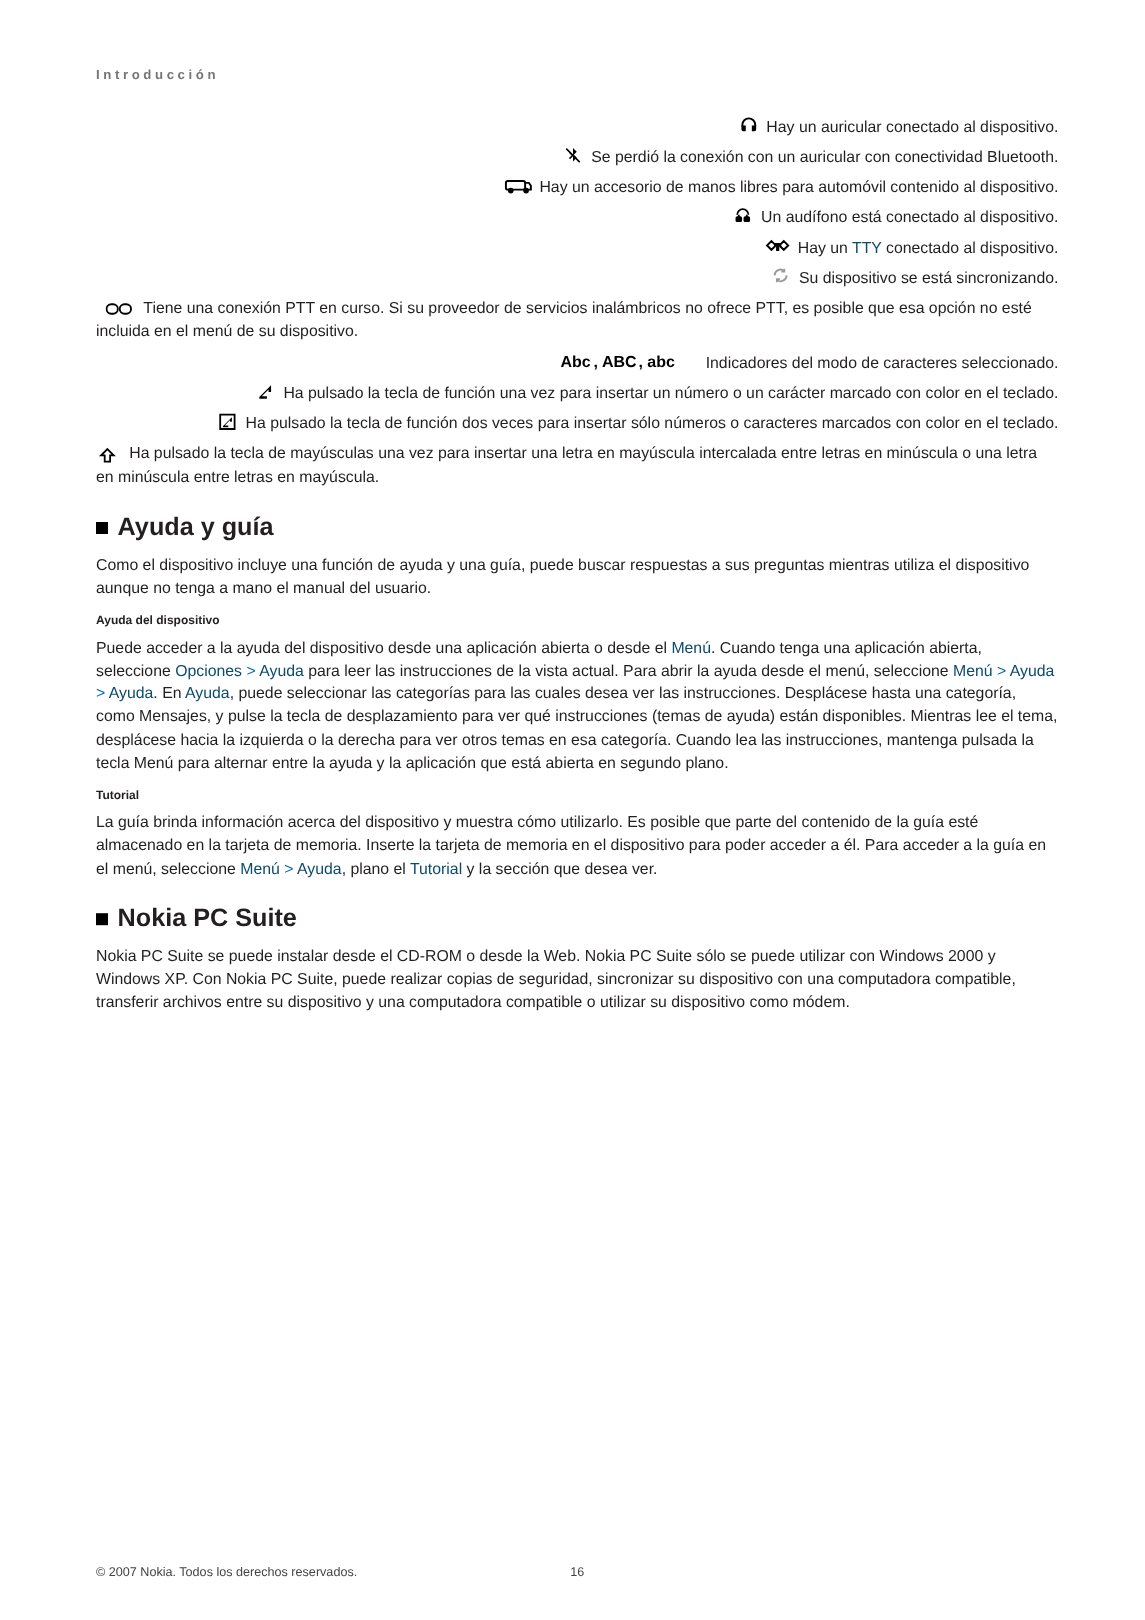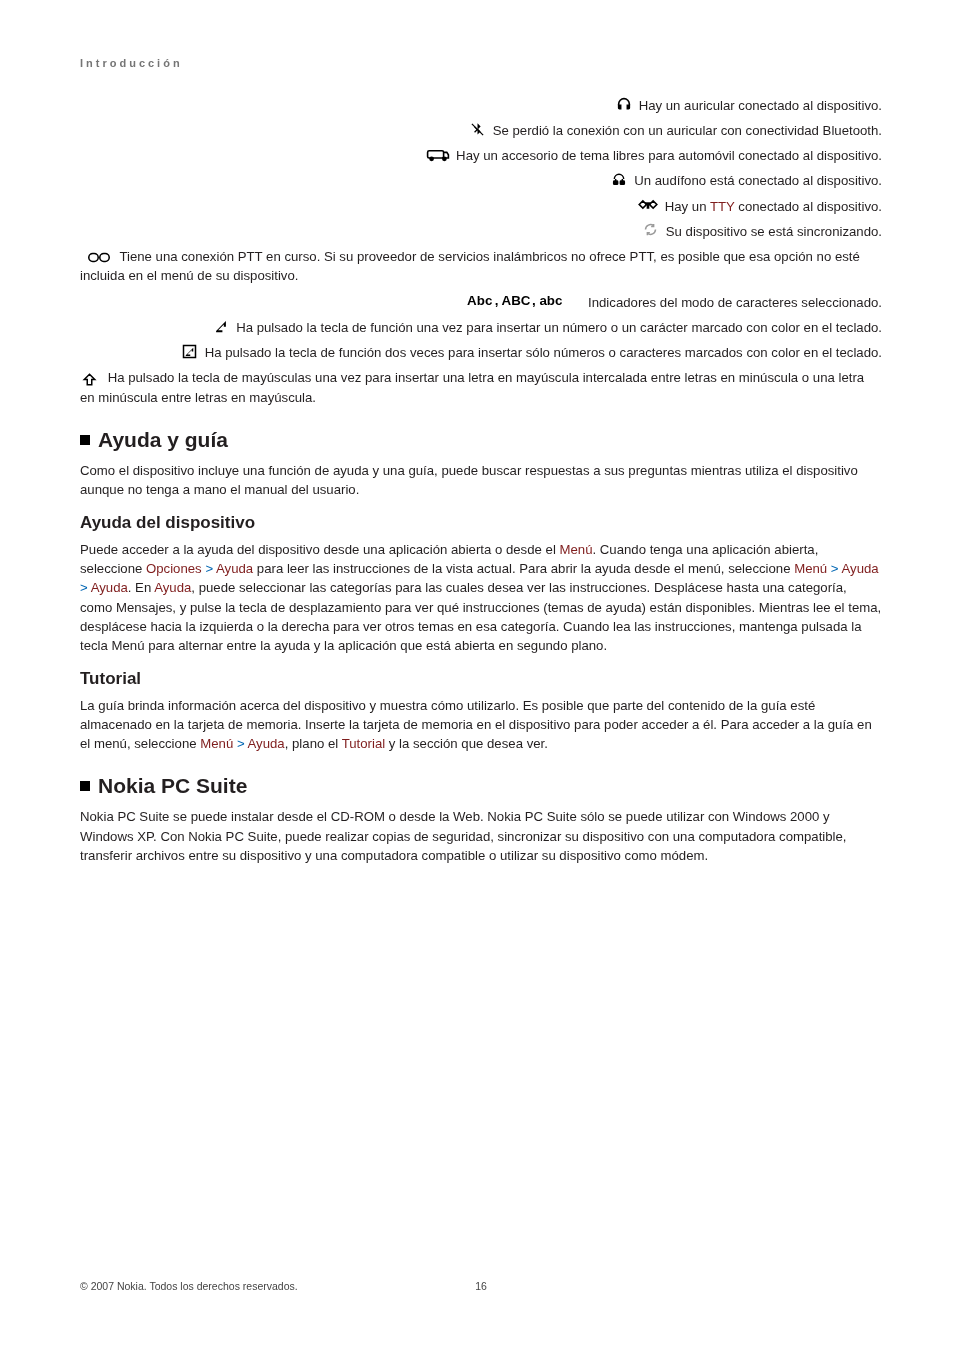--- a/index.html
+++ b/index.html
@@ -38,38 +38,38 @@
     height: 16px;
     margin-right: 6px;
     flex-shrink: 0;
   }
   .icon-line > span.txt, .para, .after-icon-para {
     display: inline;
   }
   .para {
     margin: 8px 0;
   }
-  .ui { color: #7f1d1d; }
+  .ui { color: #0c4a6e; }
   .sqsec {
     display: flex;
     align-items: center;
     margin: 18px 0 6px 0;
   }
   .sqsec .sq {
     width: 10px; height: 10px; background:#000; display:inline-block;
     margin-right: 8px;
   }
   .sqsec .title {
     font-weight: 700;
     font-size: 21px;
   }
-  .h3 { font-weight: 700; margin: 12px 0 4px 0; font-size: 17px;}
+  .h3 { font-weight: 700; margin: 12px 0 4px 0; font-size: 10px;}
   .footer {
     position: absolute;
-    bottom: 56px;
+    bottom: 32px;
     left: 80px;
     right: 72px;
     font-size: 10.5px;
     color: #444;
   }
   .footer .pn { position:absolute; left: 50%; transform: translateX(-50%);}
   .gt { color:#0066b3; }
   .abc-slot {
     display: inline-flex;
     align-items:center;
@@ -109,21 +109,21 @@
   
   <div class="icon-line">
     <span class="icon-slot" style="width:24px">
       <svg viewBox="0 0 30 20" width="24" height="16" fill="none" stroke="#000" stroke-width="2">
         <rect x="2" y="6" width="20" height="9" rx="2"></rect>
           <path d="M22 8h4l2 3v4h-6"></path>
           <circle cx="7" cy="16" r="2" fill="#000"></circle>
           <circle cx="23" cy="16" r="2" fill="#000"></circle>
       </svg>
     </span>
-    <span class="txt">Hay un accesorio de tema libres para automóvil conectado al dispositivo.</span>
+    <span class="txt">Hay un accesorio de manos libres para automóvil contenido al dispositivo.</span>
   </div>
 
   
   <div class="icon-line">
     <span class="icon-slot">
       <svg viewBox="0 0 24 24" width="16" height="16" fill="none" stroke="#000" stroke-width="2.2">
         <path d="M5 12a7 7 0 0 1 14 0"></path>
           <path d="M7 12v5M17 12v5"></path>
           <rect x="4" y="15" width="6" height="5" rx="1" fill="#000"></rect>
           <rect x="14" y="15" width="6" height="5" rx="1" fill="#000"></rect>

